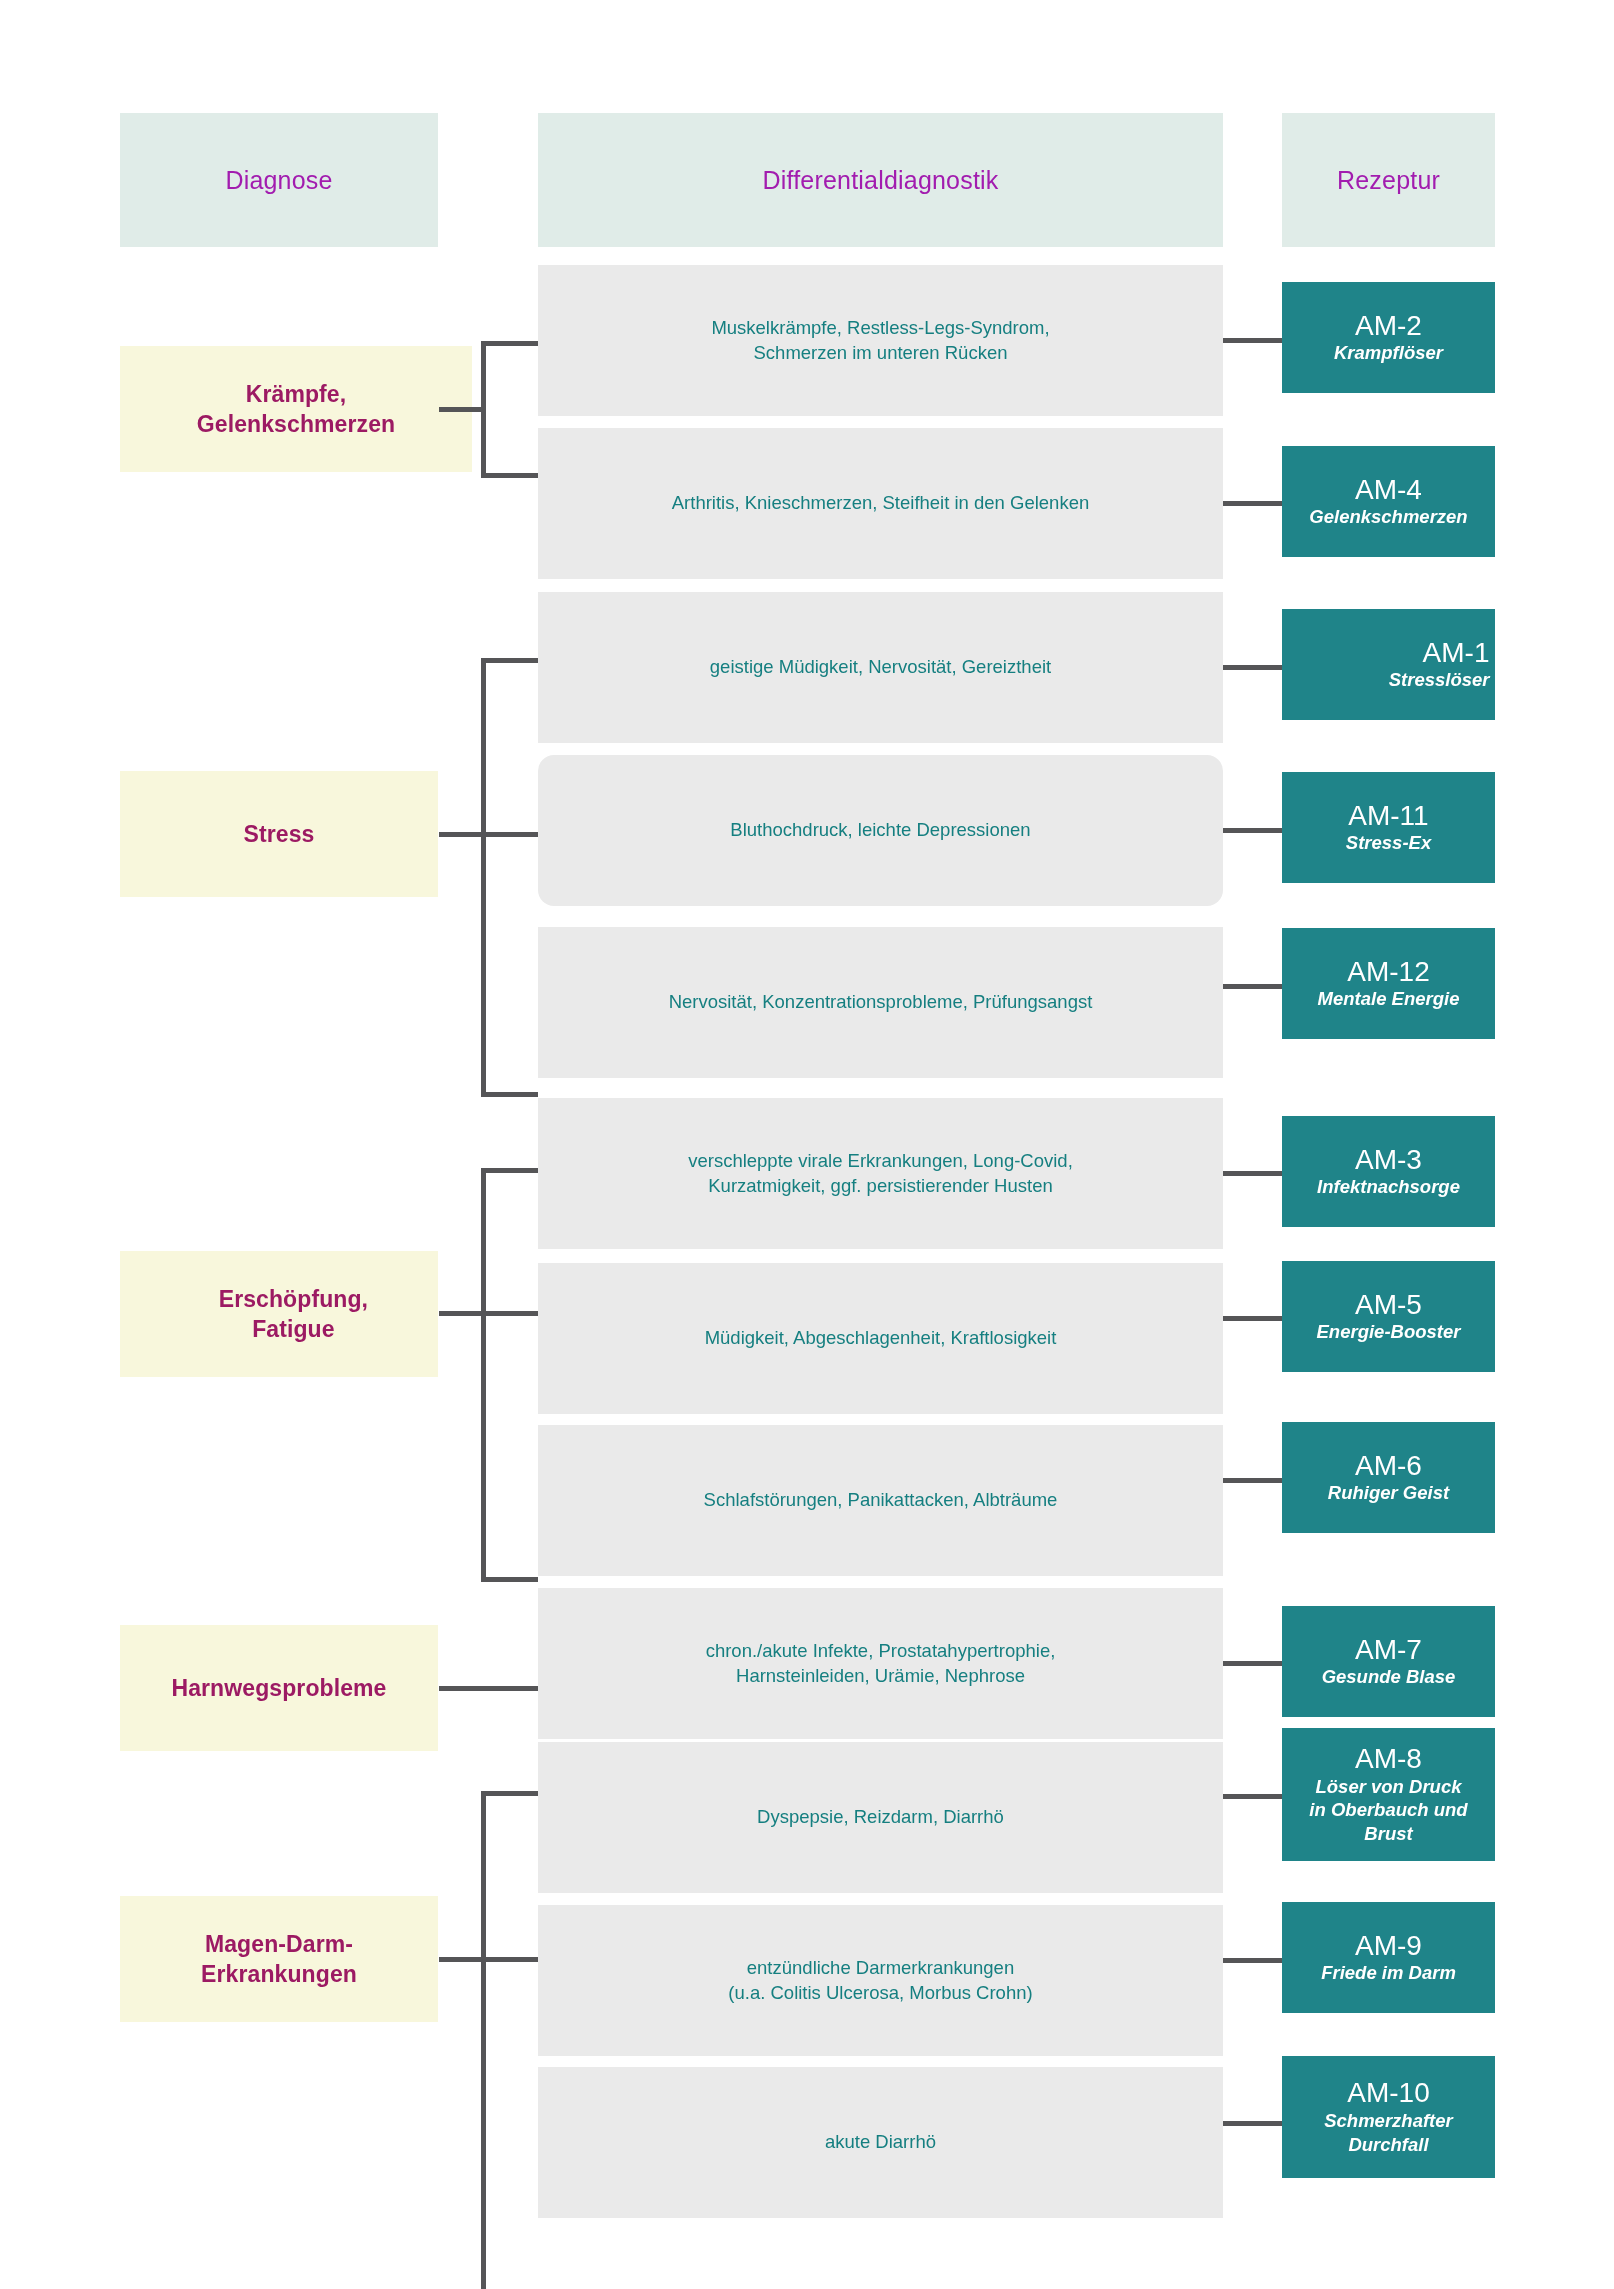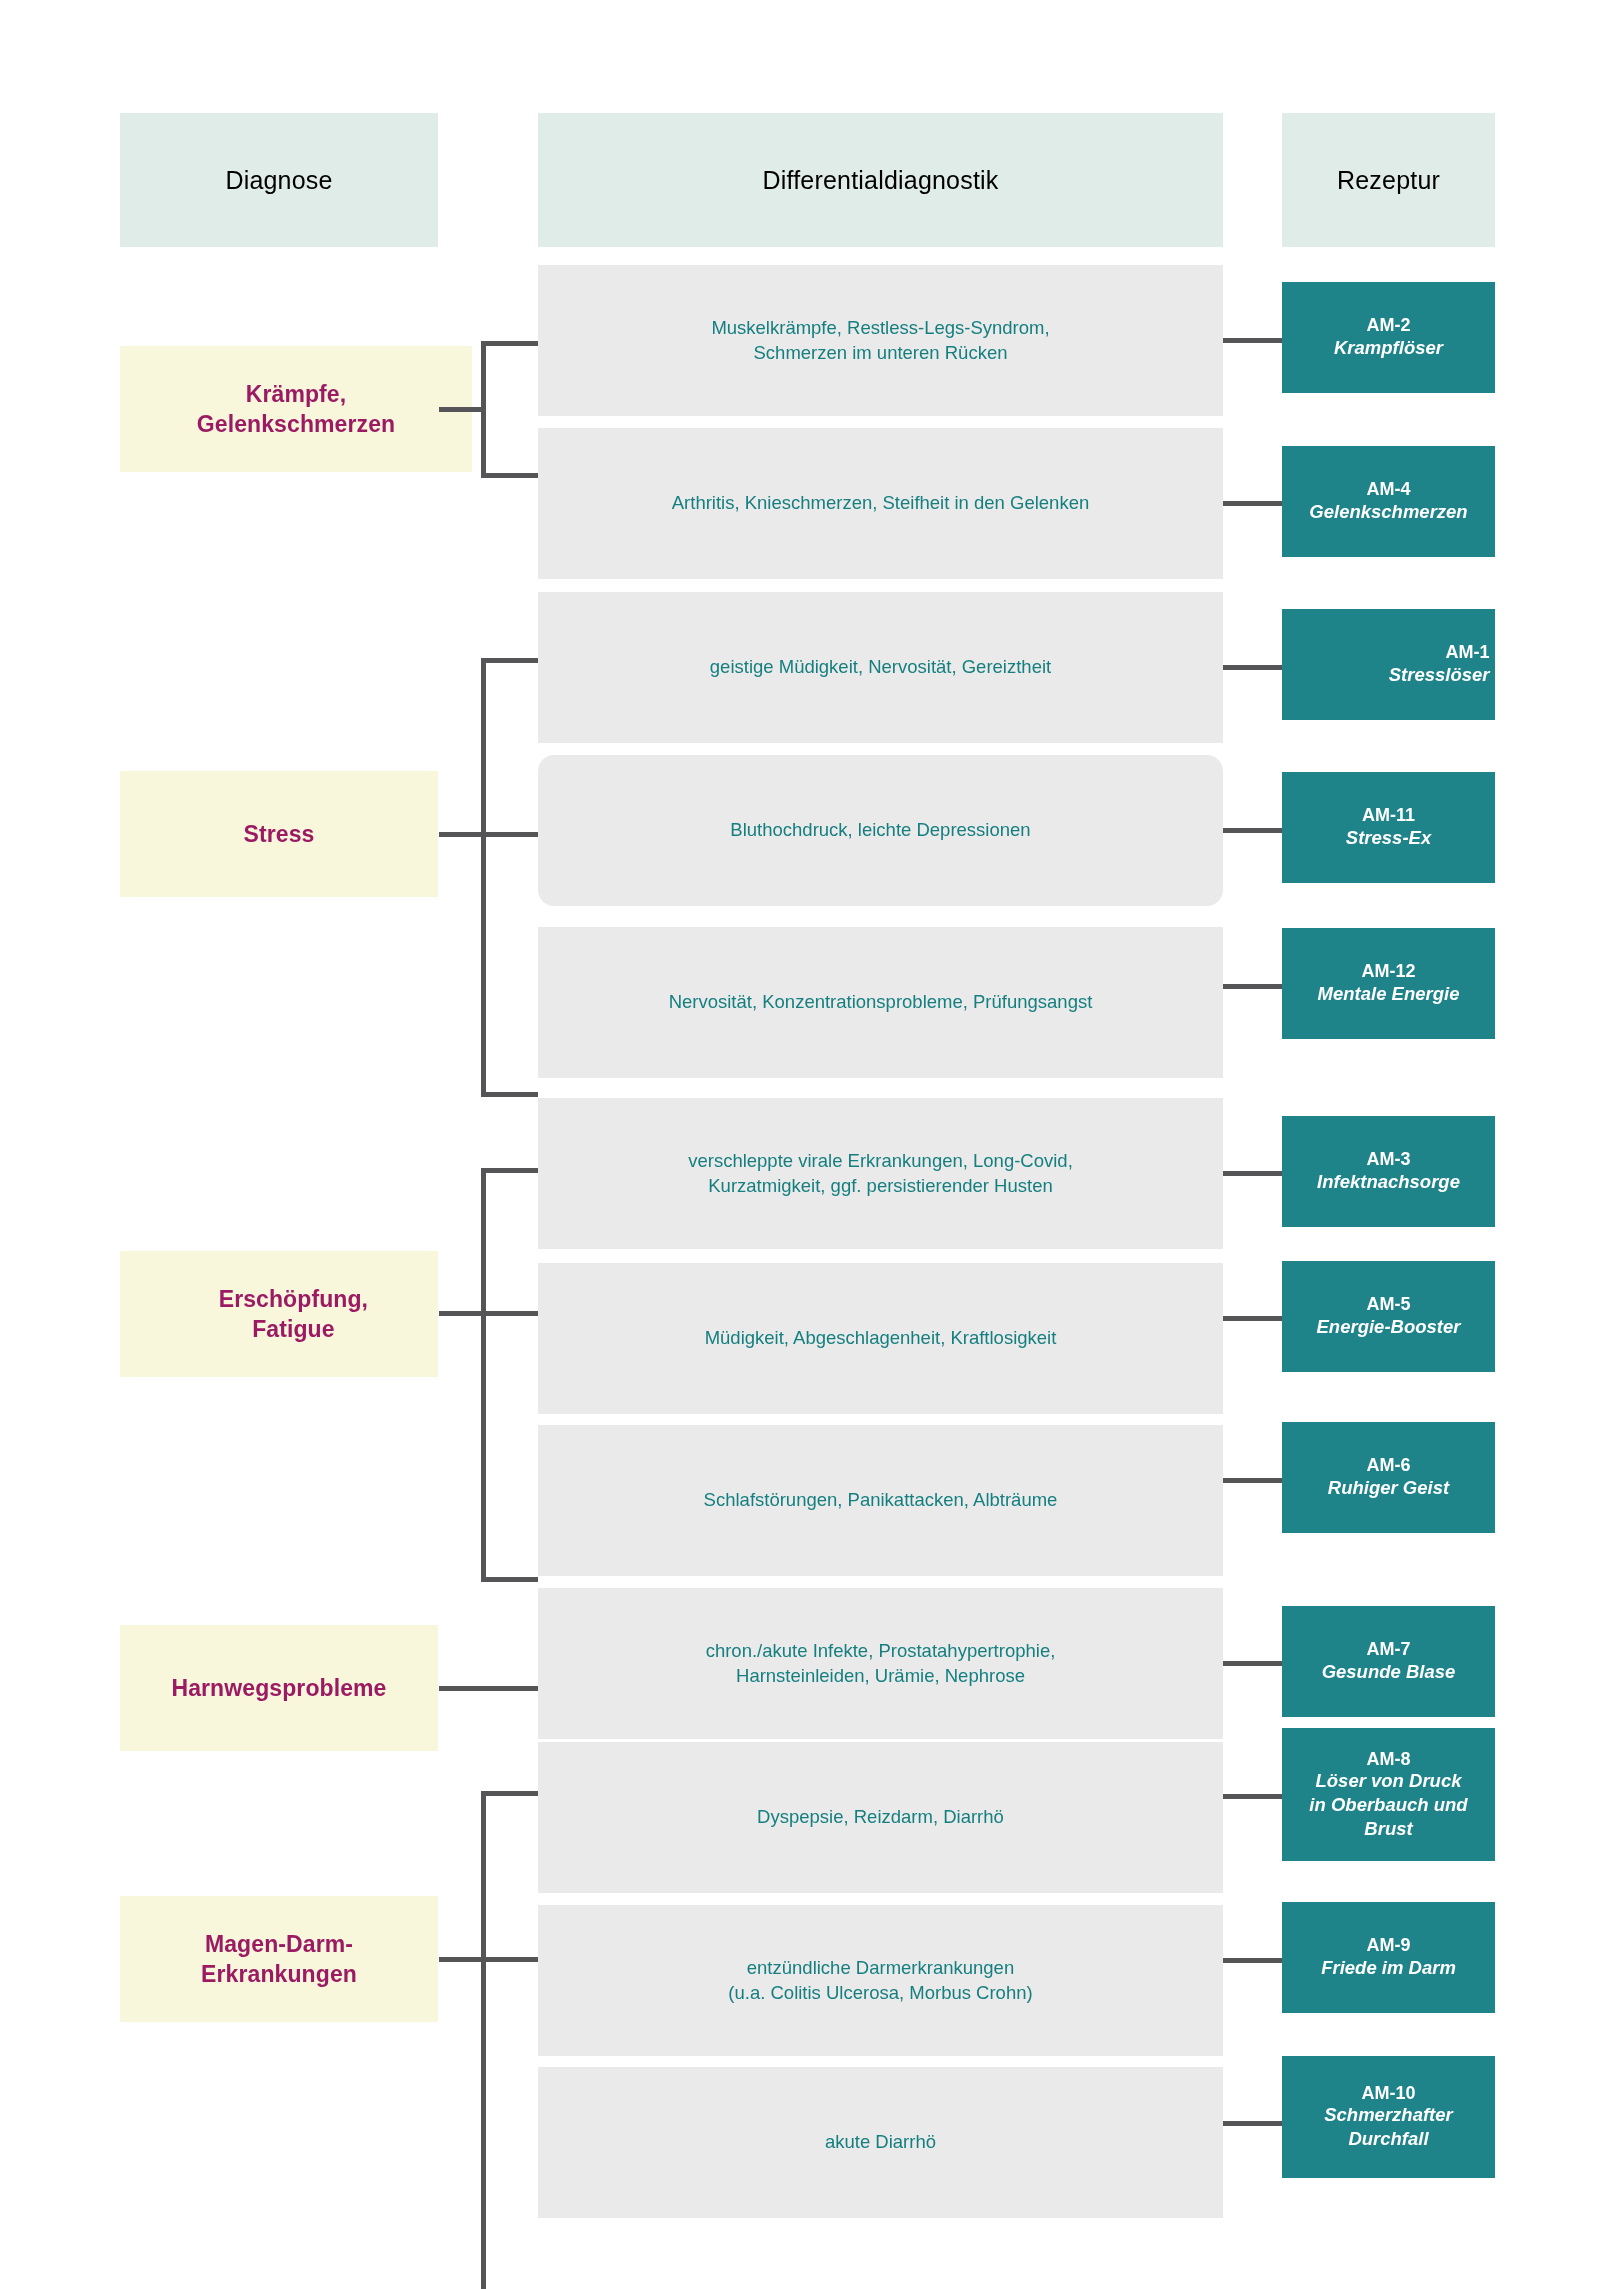--- a/index.html
+++ b/index.html
@@ -30,21 +30,21 @@
     display: flex;
     align-items: center;
     justify-content: center;
     text-align: center;
     line-height: 1.32;
   }
 
   
   .hdr {
     background: #e0ece8;
-    color: #000000;
+    color: #a21caf;
     font-size: 25px;
     font-weight: 400;
     letter-spacing: 0.2px;
   }
 
   
   .diag {
     background: #f8f7dc;
     color: #9c1a63;
     font-size: 23px;
@@ -63,22 +63,22 @@
   }
 
   
   .rx {
     background: #1f8489;
     color: #ffffff;
     flex-direction: column;
     padding: 0 5.5px;
   }
   .rx .code {
-    font-size: 18px;
-    font-weight: 700;
+    font-size: 28px;
+    font-weight: 400;
     line-height: 1.14;
   }
   .rx .name {
     font-size: 18.5px;
     font-weight: bold;
     font-style: italic;
     line-height: 1.24;
     margin-top: 0.9px;
   }
 

